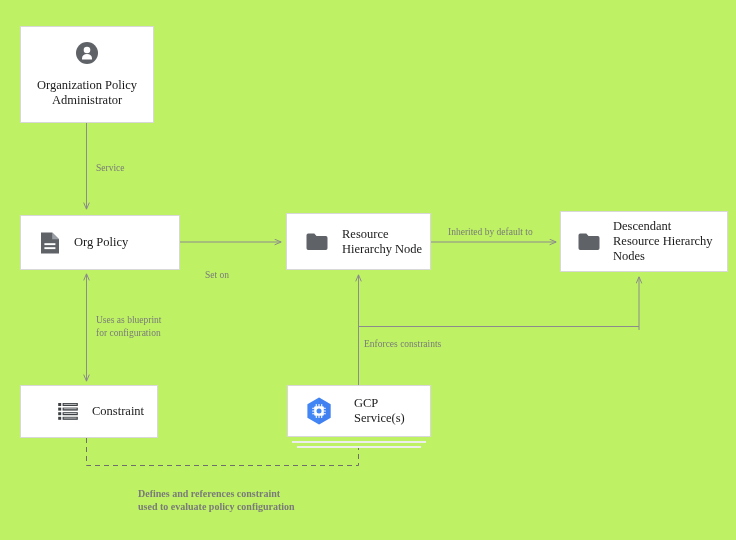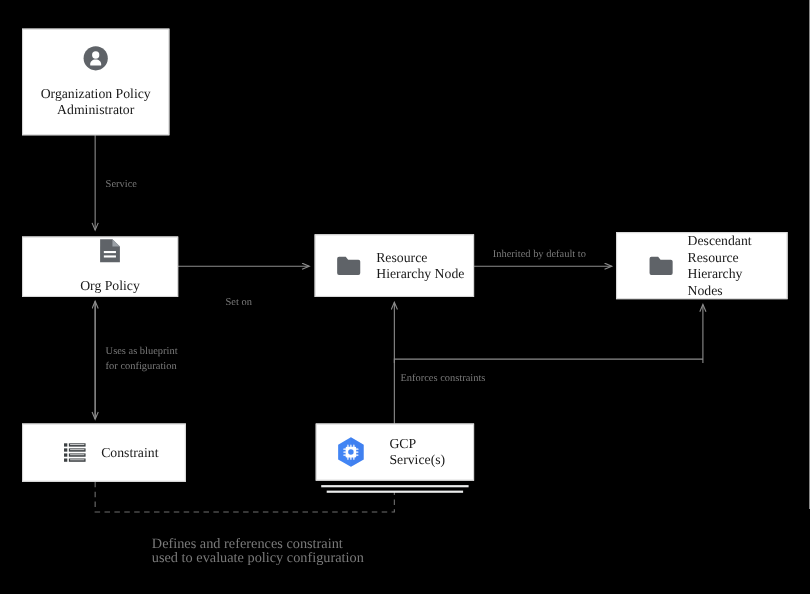--- a/index.html
+++ b/index.html
@@ -8,21 +8,21 @@
     background: #ffffff;
   }
   body {
     font-family: "Liberation Serif", "DejaVu Serif", serif;
     -webkit-font-smoothing: antialiased;
   }
   #canvas {
     position: relative;
     width: 736px;
     height: 540px;
-    background: #000000;
+    background: #bef264;
     overflow: hidden;
   }
   svg.wires {
     position: absolute;
     left: 0;
     top: 0;
     width: 736px;
     height: 540px;
     pointer-events: none;
   }
@@ -71,24 +71,25 @@
   }
   .stack-layer {
     position: absolute;
     background: #eceded;
     height: 2px;
     z-index: 1;
   }
   .caption {
     position: absolute;
     color: #7a7a7a;
-    font-size: 13px;
+    font-size: 10px;
     line-height: 13px;
     white-space: pre-line;
     z-index: 3;
+    font-weight: bold;
   }
 </style>
 </head>
 <body>
 
 <div id="canvas">
 
   <svg class="wires" viewBox="0 0 736 540" xmlns="http://www.w3.org/2000/svg">
     <defs>
       <marker id="arrow" markerWidth="9" markerHeight="9" refX="7.2" refY="3.2" orient="auto" markerUnits="userSpaceOnUse">
@@ -129,21 +130,21 @@
       <svg width="24" height="24" viewBox="0 0 24 24" xmlns="http://www.w3.org/2000/svg">
         <circle cx="12" cy="12" r="11" fill="#5f6368"></circle>
         <circle cx="12" cy="9" r="3.3" fill="#ffffff"></circle>
         <path d="M12 13.1c-3 0-5 1.9-5 4.3 0 .4 0 .8.1 1.1h9.8c.1-.3.1-.7.1-1.1 0-2.4-2-4.3-5-4.3z" fill="#ffffff"></path>
       </svg>
     </span>
     <span class="node-label">Organization Policy
 Administrator</span>
   </div>
 
-  <div class="node rowed" style="left:20px; top:215px; width:142px; height:55px;flex-direction:column;">
+  <div class="node rowed" style="left:20px; top:215px; width:160px; height:55px;">
     <span class="icon-slot">
       <svg width="22" height="24" viewBox="0 0 22 24" xmlns="http://www.w3.org/2000/svg">
         <path d="M2 1.5h11.2L20 8.2V22.5H2z" fill="#5f6368"></path>
         <path d="M13.2 1.5v6.7H20z" fill="#9aa0a6"></path>
         <rect x="5.4" y="12.2" width="11" height="1.9" fill="#ffffff"></rect>
         <rect x="5.4" y="16.2" width="11" height="1.9" fill="#ffffff"></rect>
       </svg>
     </span>
     <span class="node-label">Org Policy</span>
   </div>
@@ -151,32 +152,32 @@
   <div class="node rowed" style="left:286px; top:213px; width:145px; height:57px;">
     <span class="icon-slot">
       <svg width="24" height="20" viewBox="0 0 24 20" xmlns="http://www.w3.org/2000/svg">
         <path d="M1.5 3.2a1.7 1.7 0 0 1 1.7-1.7h6.1l2.2 2.6h9.3a1.7 1.7 0 0 1 1.7 1.7v10.4a1.7 1.7 0 0 1-1.7 1.7H3.2a1.7 1.7 0 0 1-1.7-1.7z" fill="#5f6368"></path>
       </svg>
     </span>
     <span class="node-label">Resource
 Hierarchy Node</span>
   </div>
 
-  <div class="node rowed" style="left:560px; top:211px; width:156px; height:61px; padding-left:28px; gap:12px;">
+  <div class="node rowed" style="left:560px; top:211px; width:168px; height:61px; padding-left:16px; gap:12px;">
     <span class="icon-slot">
       <svg width="24" height="20" viewBox="0 0 24 20" xmlns="http://www.w3.org/2000/svg">
         <path d="M1.5 3.2a1.7 1.7 0 0 1 1.7-1.7h6.1l2.2 2.6h9.3a1.7 1.7 0 0 1 1.7 1.7v10.4a1.7 1.7 0 0 1-1.7 1.7H3.2a1.7 1.7 0 0 1-1.7-1.7z" fill="#5f6368"></path>
       </svg>
     </span>
     <span class="node-label tight">Descendant
 Resource Hierarchy
 Nodes</span>
   </div>
 
-  <div class="node rowed" style="left:20px; top:385px; width:149px; height:53px;padding-left:36px;">
+  <div class="node rowed" style="left:20px; top:385px; width:138px; height:53px;padding-left:36px;">
     <span class="icon-slot">
       <svg width="22" height="22" viewBox="0 0 22 22" xmlns="http://www.w3.org/2000/svg">
         <g fill="#3c4043">
           <rect x="1.2" y="2.0" width="3.0" height="3.0"></rect>
           <rect x="5.6" y="2.0" width="15.2" height="3.0"></rect>
           <rect x="1.2" y="6.6" width="3.0" height="3.0"></rect>
           <rect x="5.6" y="6.6" width="15.2" height="3.0"></rect>
           <rect x="1.2" y="11.2" width="3.0" height="3.0"></rect>
           <rect x="5.6" y="11.2" width="15.2" height="3.0"></rect>
           <rect x="1.2" y="15.8" width="3.0" height="3.0"></rect>

